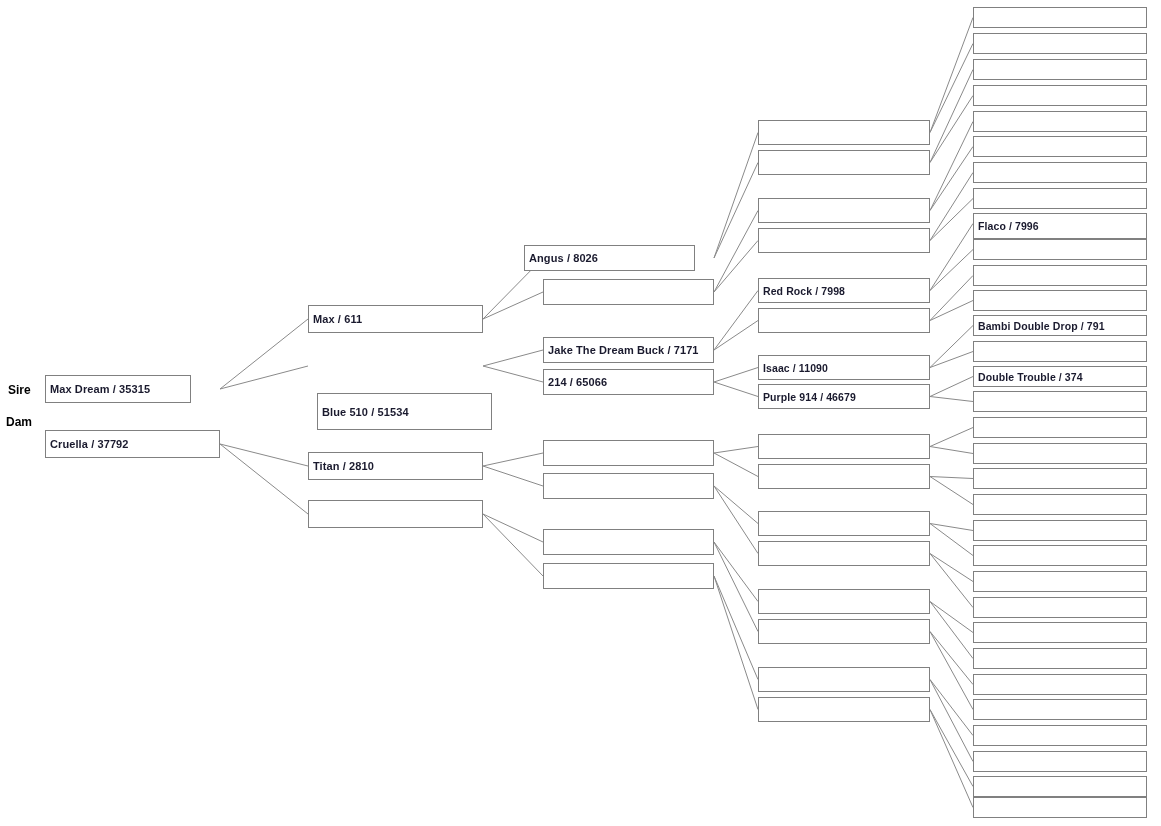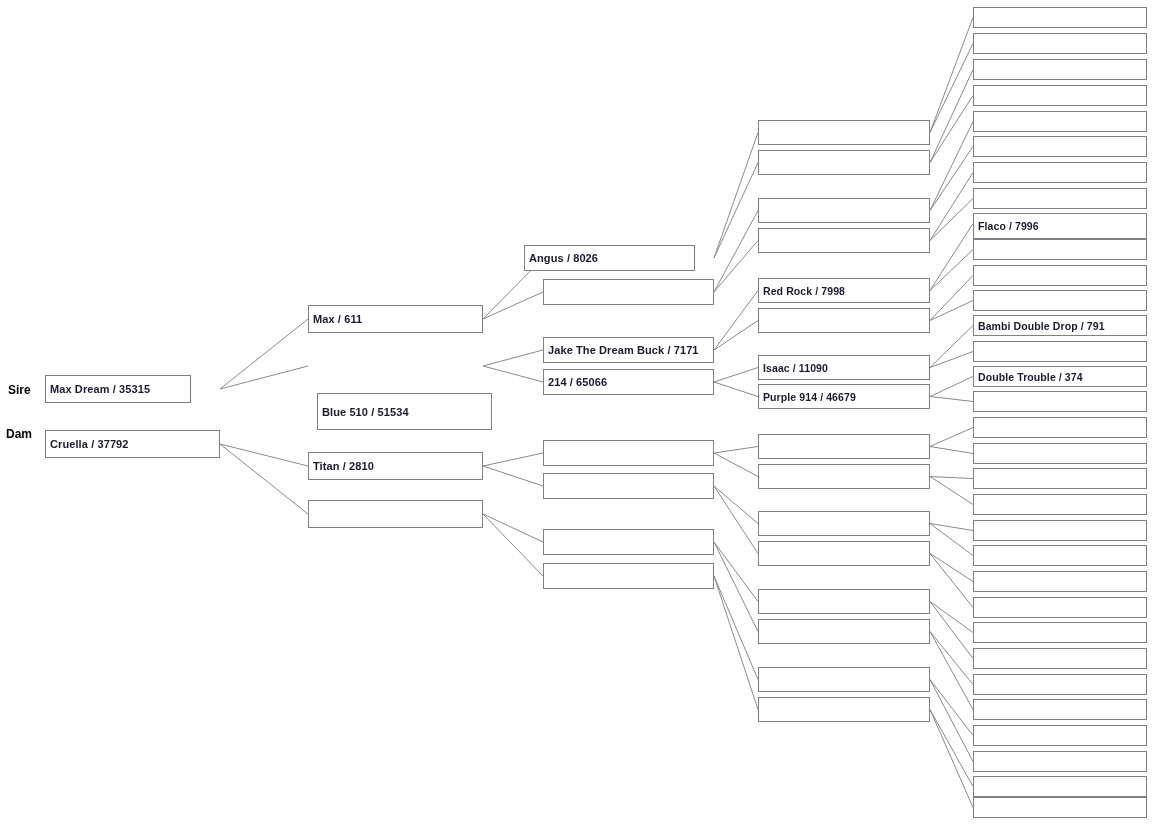--- a/index.html
+++ b/index.html
@@ -119,21 +119,21 @@
         <line x1="930" y1="631.5" x2="973" y2="684.5"></line>
         <line x1="930" y1="631.5" x2="973" y2="709.5"></line>
         <line x1="930" y1="679.5" x2="973" y2="735.5"></line>
         <line x1="930" y1="679.5" x2="973" y2="761.5"></line>
         <line x1="930" y1="709.5" x2="973" y2="786.5"></line>
         <line x1="930" y1="709.5" x2="973" y2="807.5"></line>
       </g>
   </svg>
 
   <span class="side-label" style="left:8px; top:384px;">Sire</span>
-  <span class="side-label" style="left:6px; top:428px;">Dam</span>
+  <span class="side-label" style="left:6px; top:416px;">Dam</span>
 
   <div id="boxes-layer">
       <div class="ped-box" style="left: 45px; top: 375px; width: 146px; height: 28px;">
         <span class="ped-box-label">Max Dream / 35315</span>
       </div>
       <div class="ped-box" style="left: 45px; top: 430px; width: 175px; height: 28px;">
         <span class="ped-box-label">Cruella / 37792</span>
       </div>
       <div class="ped-box" style="left: 308px; top: 305px; width: 175px; height: 28px;">
         <span class="ped-box-label">Max / 611</span>

